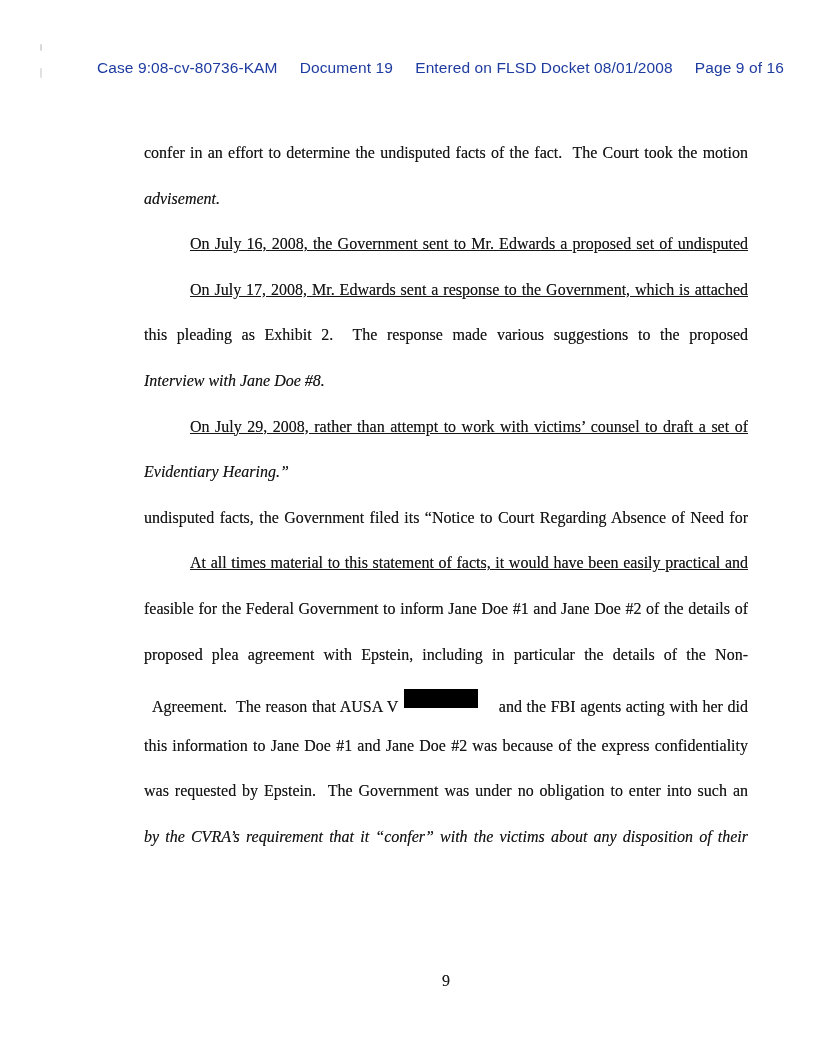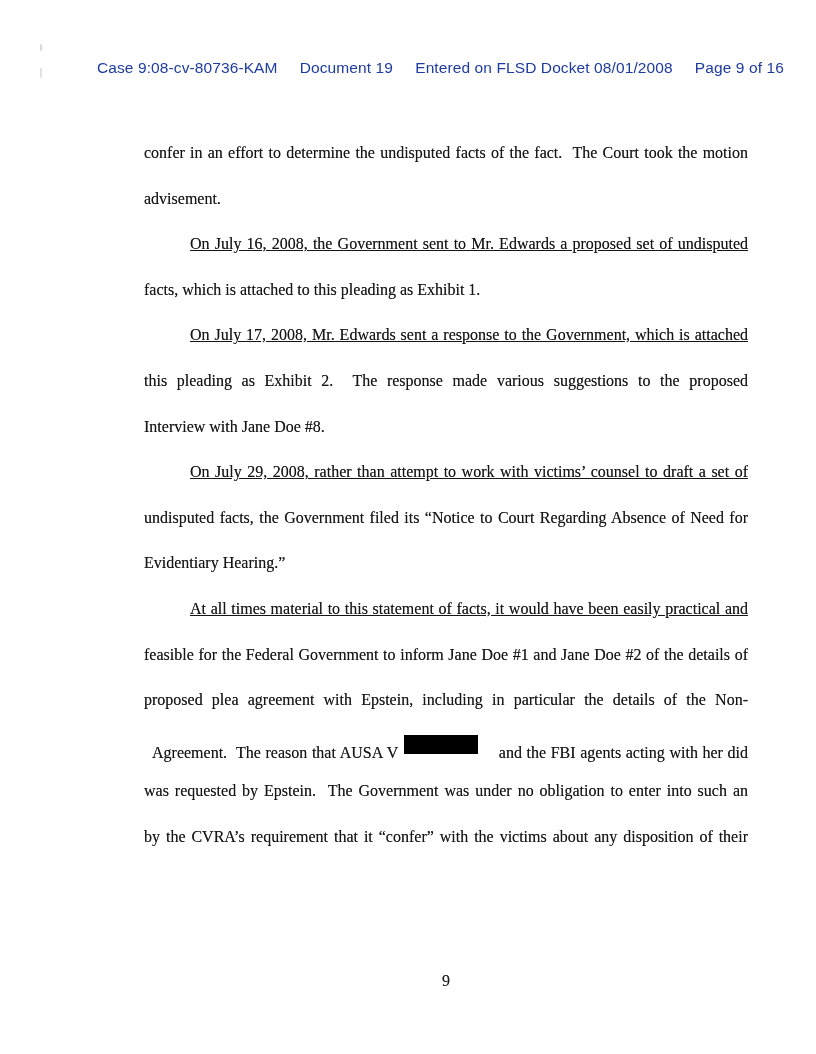--- a/index.html
+++ b/index.html
@@ -36,20 +36,21 @@
     text-shadow: 0 0 0.5px rgba(0,0,0,0.55);
   }
   .line {
     height: 37.6px;
     overflow: hidden;
     text-align: justify;
     text-align-last: justify;
   }
   .line.last {
     text-align-last: left;
+    font-style: italic;
   }
   .line.indent {
     text-indent: 46px;
     text-decoration: underline;
   }
   .redaction {
     display: inline-block;
     width: 74px; height: 19px;
     background: #000000;
     vertical-align: -4px;
@@ -79,31 +80,31 @@
     <span>Case 9:08-cv-80736-KAM</span>
     <span>Document 19</span>
     <span>Entered on FLSD Docket 08/01/2008</span>
     <span>Page 9 of 16</span>
   </header>
 
   <main class="document-body" id="paragraphs-container">
       <div class="line">confer in an effort to determine the undisputed facts of the fact.&nbsp; The Court took the motion under</div>
       <div class="line last">advisement.</div>
       <div class="line indent">On July 16, 2008, the Government sent to Mr. Edwards a proposed set of undisputed</div>
-      <div class="line last">facts, which is attached to this pleading as Exhibit 1.</div>
       <div class="line indent">On July 17, 2008, Mr. Edwards sent a response to the Government, which is attached to</div>
       <div class="line">this pleading as Exhibit 2.&nbsp; The response made various suggestions to the proposed undisputed</div>
       <div class="line last">Interview with Jane Doe #8.</div>
       <div class="line indent">On July 29, 2008, rather than attempt to work with victims’ counsel to draft a set of</div>
+      <div class="line last">Evidentiary Hearing.”</div>
       <div class="line">undisputed facts, the Government filed its “Notice to Court Regarding Absence of Need for</div>
-      <div class="line last">Evidentiary Hearing.”</div>
       <div class="line indent">At all times material to this statement of facts, it would have been easily practical and</div>
       <div class="line">feasible for the Federal Government to inform Jane Doe #1 and Jane Doe #2 of the details of any</div>
       <div class="line">proposed plea agreement with Epstein, including in particular the details of the Non-Prosecution</div>
       <div class="line"><span>Agreement.&nbsp; The reason that AUSA V</span><span class="redaction"></span><span> and the FBI agents acting with her did not provide</span></div>
+      <div class="line">this information to Jane Doe #1 and Jane Doe #2 was because of the express confidentiality</div>
       <div class="line">was requested by Epstein.&nbsp; The Government was under no obligation to enter into such an</div>
       <div class="line last">by the CVRA’s requirement that it “confer” with the victims about any disposition of their cases.</div>
     </main>
 
   <footer class="page-footer">
     <span>9</span>
   </footer>
 
   <div class="scan-artifact artifact-1"></div>
   <div class="scan-artifact artifact-2"></div>

